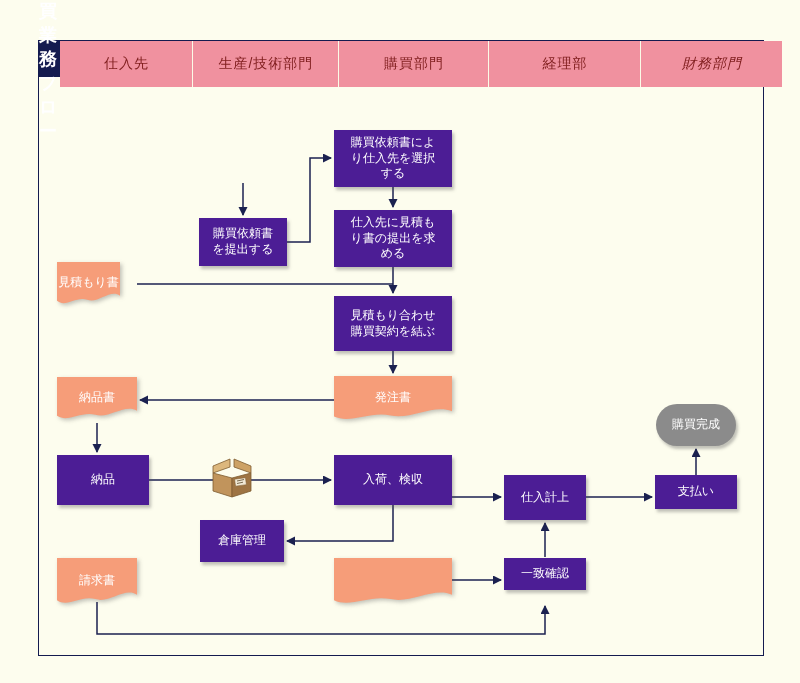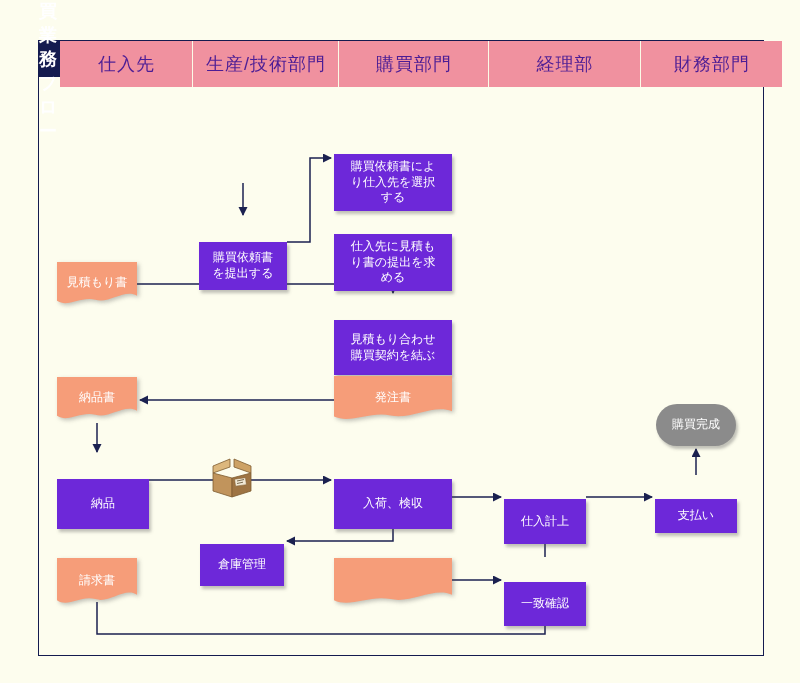--- a/index.html
+++ b/index.html
@@ -14,38 +14,38 @@
     position: absolute; left: 38px; top: 40px; width: 724px; height: 614px;
     border: 1px solid #141b4f; display: flex; flex-direction: row; box-sizing: content-box;
   }
   .title-bar {
     height: 36px; background: #141b4f; color: #ffffff;
     display: flex; align-items: center; justify-content: center;
     font-size: 18px; font-weight: bold; letter-spacing: 3px;
   }
   .lane-headers { height: 46px; display: flex; }
   .lane-header {
-    background: #f0919f; color: #4c1d95;
+    background: #f0919f; color: #7f1d1d;
     display: flex; align-items: center; justify-content: center;
-    font-size: 18px; letter-spacing: 1px;
+    font-size: 14px; letter-spacing: 1px;
     border-right: 1px solid #fbfbe7; box-sizing: border-box;
   }
-  .lane-header:last-child { border-right: none; }
+  .lane-header:last-child { border-right: none; font-style: italic; }
   .lanes-body { flex: 1; background: #ffffff; position: relative; }
   .divider { position: absolute; top: 0; bottom: 0; width: 1px; background: #141b4f; }
   .bottom-bar { height: 7px; background: #141b4f; }
 
   .edges { position: absolute; left: 0; top: 0; width: 800px; height: 683px; pointer-events: none; }
 
   .shape {
     position: absolute; display: flex; align-items: center; justify-content: center;
     text-align: center; color: #ffffff; font-size: 12px; line-height: 1.3;
     white-space: pre-line;
   }
-  .process { background: #6d28d9; box-shadow: 2px 3px 3px rgba(80,80,80,0.35); margin-top: 24px; }
+  .process { background: #4c1d95; box-shadow: 2px 3px 3px rgba(80,80,80,0.35); }
   .terminator { background: #8b8b8b; border-radius: 23px; box-shadow: 2px 3px 3px rgba(80,80,80,0.35); }
   .document { background: transparent; }
   .doc-bg { position: absolute; left: 0; top: 0; width: 100%; height: 100%; filter: drop-shadow(2px 2px 2px rgba(80,80,80,0.35)); }
   .doc-label { position: relative; z-index: 1; padding-bottom: 5px; }
   .box-icon { position: absolute; }
 </style>
 </head>
 <body>
 
 <div class="canvas">
@@ -96,21 +96,21 @@
 
   <div class="shape process" style="left:199px;top:218px;width:88px;height:48px">購買依頼書
 を提出する</div>
   <div class="shape process" style="left:334px;top:130px;width:118px;height:57px">購買依頼書によ
 り仕入先を選択
 する</div>
   <div class="shape process" style="left:334px;top:210px;width:118px;height:57px">仕入先に見積も
 り書の提出を求
 める</div>
 
-  <div class="shape document" style="left:57px;top:262px;width:80px;height:46px">
+  <div class="shape document" style="left:57px;top:262px;width:63px;height:46px">
     <svg class="doc-bg" viewBox="0 0 100 45" preserveAspectRatio="none">
       <path d="M0,0 H100 V33 C84,26 66,41 48,37 C30,33 14,45 0,38 Z" fill="#f69d79"></path>
     </svg>
     <span class="doc-label">見積もり書</span>
   </div>
 
   <div class="shape process" style="left:334px;top:296px;width:118px;height:55px">見積もり合わせ
 購買契約を結ぶ</div>
 
   <div class="shape document" style="left:334px;top:376px;width:118px;height:48px">
@@ -143,21 +143,21 @@
   <div class="shape process" style="left:504px;top:475px;width:82px;height:45px">仕入計上</div>
   <div class="shape process" style="left:655px;top:475px;width:82px;height:34px">支払い</div>
   <div class="shape terminator" style="left:656px;top:404px;width:80px;height:42px;border-radius:21px">購買完成</div>
 
   <div class="shape document" style="left:334px;top:558px;width:118px;height:50px">
     <svg class="doc-bg" viewBox="0 0 100 45" preserveAspectRatio="none">
       <path d="M0,0 H100 V33 C84,26 66,41 48,37 C30,33 14,45 0,38 Z" fill="#f69d79"></path>
     </svg>
   </div>
 
-  <div class="shape process" style="left:504px;top:558px;width:82px;height:44px">一致確認</div>
+  <div class="shape process" style="left:504px;top:558px;width:82px;height:32px">一致確認</div>
 
   <div class="shape document" style="left:57px;top:558px;width:80px;height:50px">
     <svg class="doc-bg" viewBox="0 0 100 45" preserveAspectRatio="none">
       <path d="M0,0 H100 V33 C84,26 66,41 48,37 C30,33 14,45 0,38 Z" fill="#f69d79"></path>
     </svg>
     <span class="doc-label">請求書</span>
   </div>
 
 </div>
 

